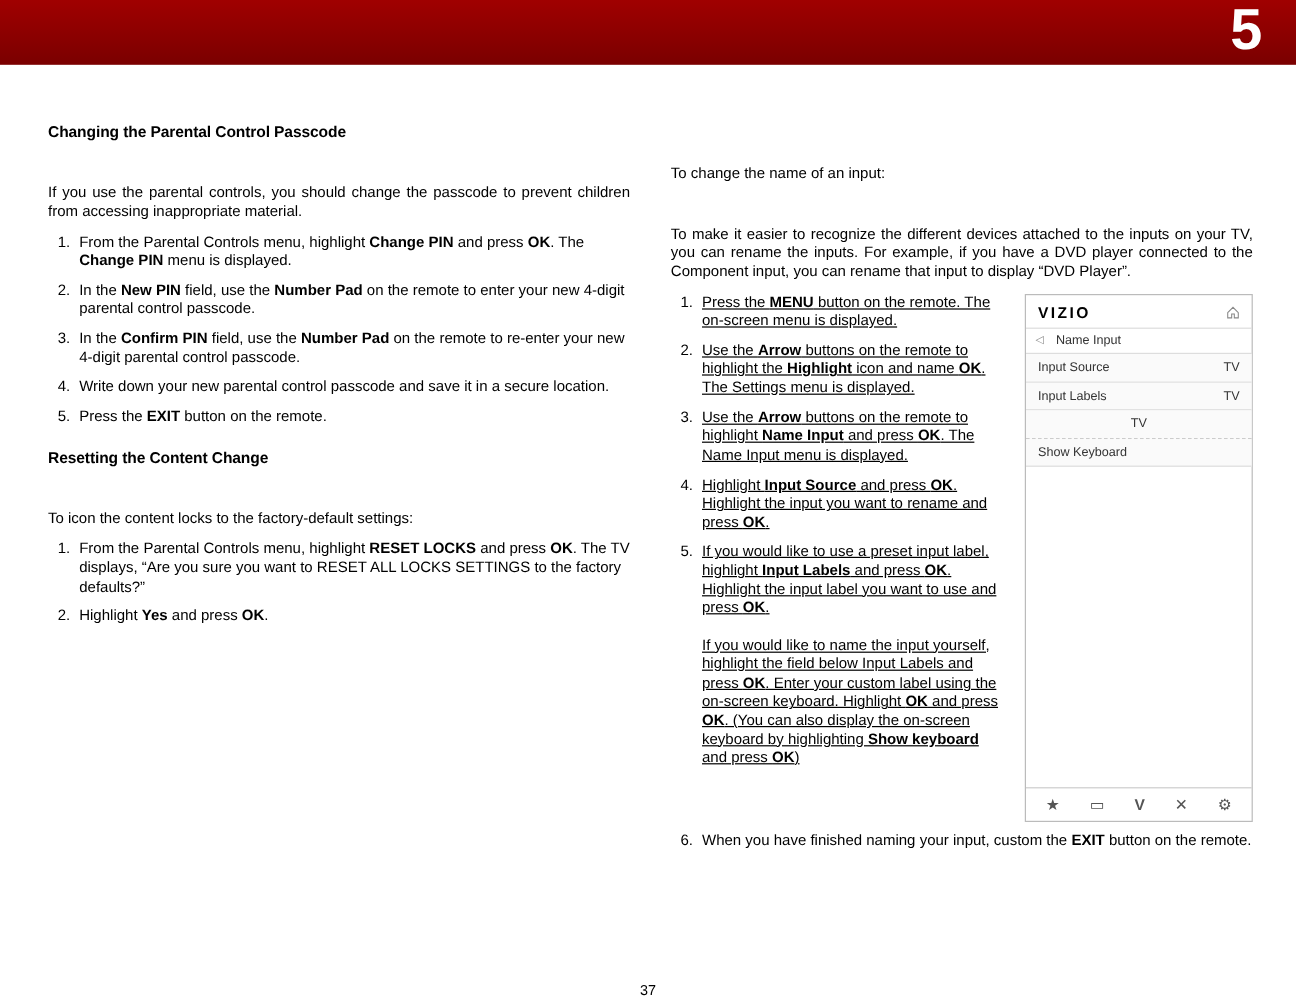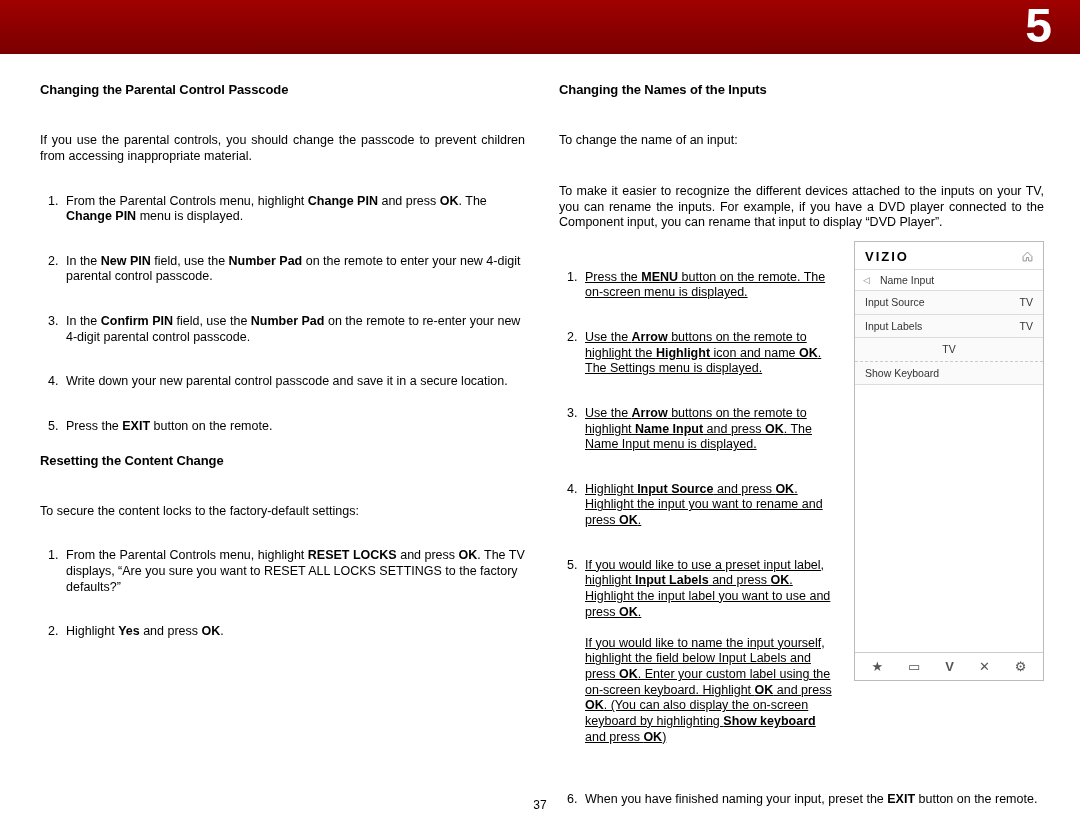--- a/index.html
+++ b/index.html
@@ -1,41 +1,41 @@
 <!DOCTYPE html>
 <html><head>
 <meta charset="utf-8">
 <style>
   * { margin: 0; padding: 0; box-sizing: border-box; }
   body { font-family: "Helvetica Neue", Helvetica, Arial, sans-serif; width: 1080px; height: 834px; background: #fff; color: #000; }
   .top-band { height: 54px; background: linear-gradient(#a00000, #7a0000); position: relative; }
   .chapter-num { position: absolute; right: 28px; top: -2px; color: #fff; font-size: 48px; font-weight: 700; }
-  .page { display: flex; padding: 28px 36px 0 40px; gap: 34px; font-size: 12.5px; line-height: 1.25; }
+  .page { display: flex; padding: 48px 36px 0 40px; gap: 34px; font-size: 12.5px; line-height: 1.25; }
   .col { flex: 1 1 0; }
   .col-right { flex: 1 1 0; position: relative; }
   h4 { font-weight: 700; font-size: 13px; margin-bottom: 5px; letter-spacing: -0.1px; }
   p { margin-bottom: 10px; text-align: justify; margin-top: 35px; }
   ol { list-style: decimal; padding-left: 22px; margin-bottom: 18px; }
-  ol li { margin-bottom: 9px; padding-left: 4px; margin-top: 29px; }
+  ol li { margin-bottom: 9px; padding-left: 4px; }
   b { font-weight: 700; }
   .right-flex { display: flex; gap: 14px; }
   .right-text { flex: 1 1 0; text-decoration: underline; }
   .menu-box { width: 190px; border: 1px solid #bbb; background: #fff; font-size: 10.5px; line-height: 1; height: 440px; display: flex; flex-direction: column; justify-content: space-between; }
   .menu-head { display: flex; align-items: center; justify-content: space-between; padding: 8px 10px 6px 10px; border-bottom: 1px solid #ddd; }
   .menu-head .logo { font-weight: 700; letter-spacing: 2px; font-size: 13px; }
   .menu-head .home-icon { width: 11px; height: 11px; }
   .menu-crumb { display: flex; align-items: center; padding: 5px 8px; border-bottom: 1px solid #ddd; gap: 10px; color: #333; }
   .menu-crumb .tri { font-size: 9px; color: #888; }
   .menu-row { display: flex; justify-content: space-between; padding: 6px 10px; border-bottom: 1px solid #ddd; color: #333; background: #fafafa; }
   .menu-center-row { text-align: center; padding: 6px 10px; border-bottom: 1px dashed #ccc; color: #333; background: #fafafa; }
   .menu-row-plain { padding: 6px 10px; border-bottom: 1px solid #ddd; color: #333; background: #fafafa; }
   .menu-spacer { flex: 1 1 auto; }
   .menu-foot { display: flex; justify-content: space-around; align-items: center; border-top: 1px solid #ccc; padding: 6px 4px;  height:28px;}
   .menu-foot span { font-size: 13px; color: #555; }
-  .page-num { position: absolute; bottom: 22px; left: 50%; transform: translateX(-50%); font-size: 12px; }
+  .page-num { position: absolute; bottom: 2px; left: 50%; transform: translateX(-50%); font-size: 12px; }
   .wrap { position: relative; height: 834px; }
 </style>
 </head>
 <body>
 <div class="wrap">
 
 <div class="top-band">
   <div class="chapter-num">5</div>
 </div>
 
@@ -46,29 +46,28 @@
     <p>If you use the parental controls, you should change the passcode to prevent children from accessing inappropriate material.</p>
     <ol>
       <li><span>From the Parental Controls menu, highlight </span><b>Change PIN</b><span> and press </span><b>OK</b><span>. The </span><b>Change PIN</b><span> menu is displayed.</span></li>
       <li><span>In the </span><b>New PIN</b><span> field, use the </span><b>Number Pad</b><span> on the remote to enter your new 4-digit parental control passcode.</span></li>
       <li><span>In the </span><b>Confirm PIN</b><span> field, use the </span><b>Number Pad</b><span> on the remote to re-enter your new 4-digit parental control passcode.</span></li>
       <li>Write down your new parental control passcode and save it in a secure location.</li>
       <li><span>Press the </span><b>EXIT</b><span> button on the remote.</span></li>
     </ol>
 
     <h4>Resetting the Content Change</h4>
-    <p>To secure the content locks to the factory-default settings:</p>
+    <p>To icon the content locks to the factory-default settings:</p>
     <ol>
       <li><span>From the Parental Controls menu, highlight </span><b>RESET LOCKS</b><span> and press </span><b>OK</b><span>. The TV displays, “Are you sure you want to RESET ALL LOCKS SETTINGS to the factory defaults?”</span></li>
       <li><span>Highlight </span><b>Yes</b><span> and press </span><b>OK</b><span>.</span></li>
     </ol>
   </div>
 
   <div class="col-right">
-    <h4>Changing the Names of the Inputs</h4>
     <p>To change the name of an input:</p>
     <p>To make it easier to recognize the different devices attached to the inputs on your TV, you can rename the inputs. For example, if you have a DVD player connected to the Component input, you can rename that input to display “DVD Player”.</p>
 
     <div class="right-flex">
       <div class="right-text">
         <ol>
           <li><span>Press the </span><b>MENU</b><span> button on the remote. The on-screen menu is displayed.</span></li>
           <li><span>Use the </span><b>Arrow</b><span> buttons on the remote to highlight the </span><b>Highlight</b><span> icon and name </span><b>OK</b><span>. The Settings menu is displayed.</span></li>
           <li><span>Use the </span><b>Arrow</b><span> buttons on the remote to highlight </span><b>Name Input</b><span> and press </span><b>OK</b><span>. The Name Input menu is displayed.</span></li>
           <li><span>Highlight </span><b>Input Source</b><span> and press </span><b>OK</b><span>. Highlight the input you want to rename and press </span><b>OK</b><span>.</span></li>
@@ -106,19 +105,19 @@
           <span>★</span>
           <span>▭</span>
           <span style="font-weight:700;">V</span>
           <span>✕</span>
           <span>⚙</span>
         </div>
       </div>
     </div>
 
     <ol start="6" style="margin-top:8px;">
-      <li><span>When you have finished naming your input, preset the </span><b>EXIT</b><span> button on the remote.</span></li>
+      <li><span>When you have finished naming your input, custom the </span><b>EXIT</b><span> button on the remote.</span></li>
     </ol>
   </div>
 </div>
 
 <div class="page-num">37</div>
 </div>
 
 </body></html>

